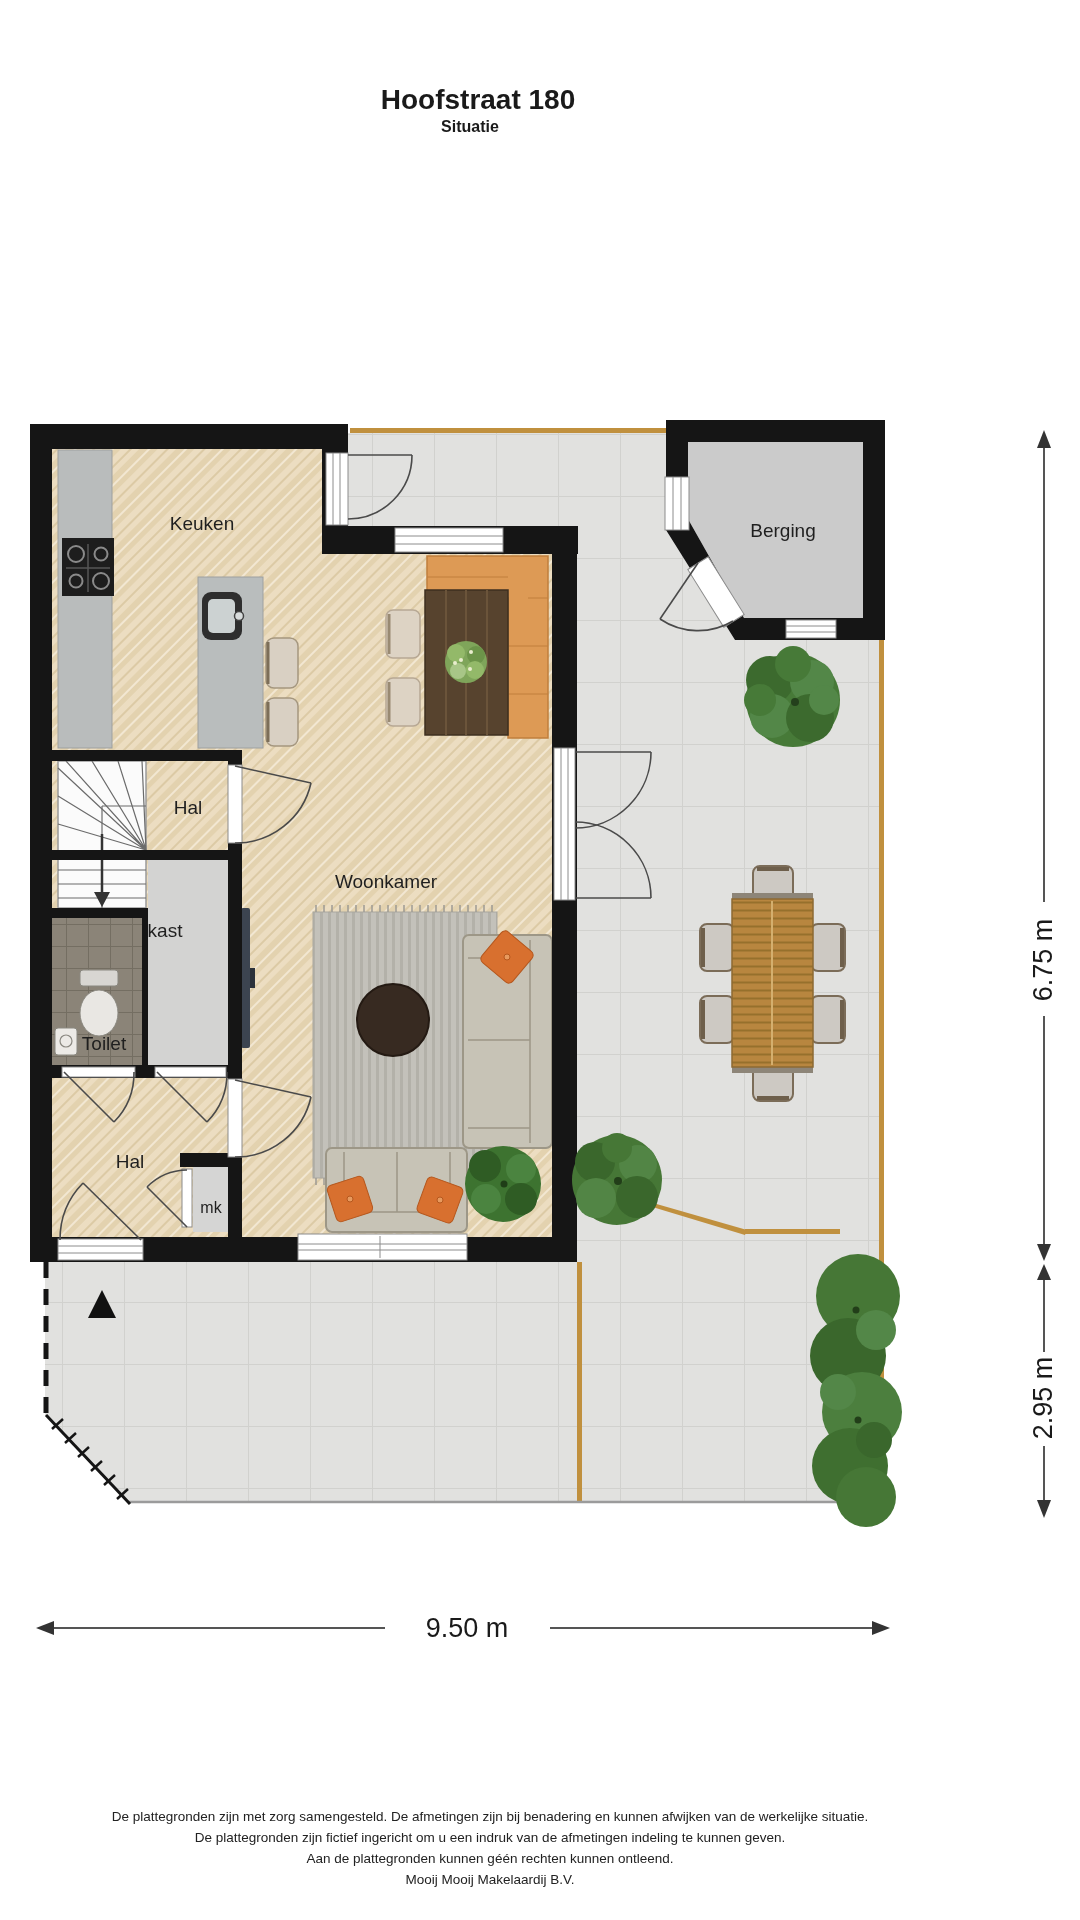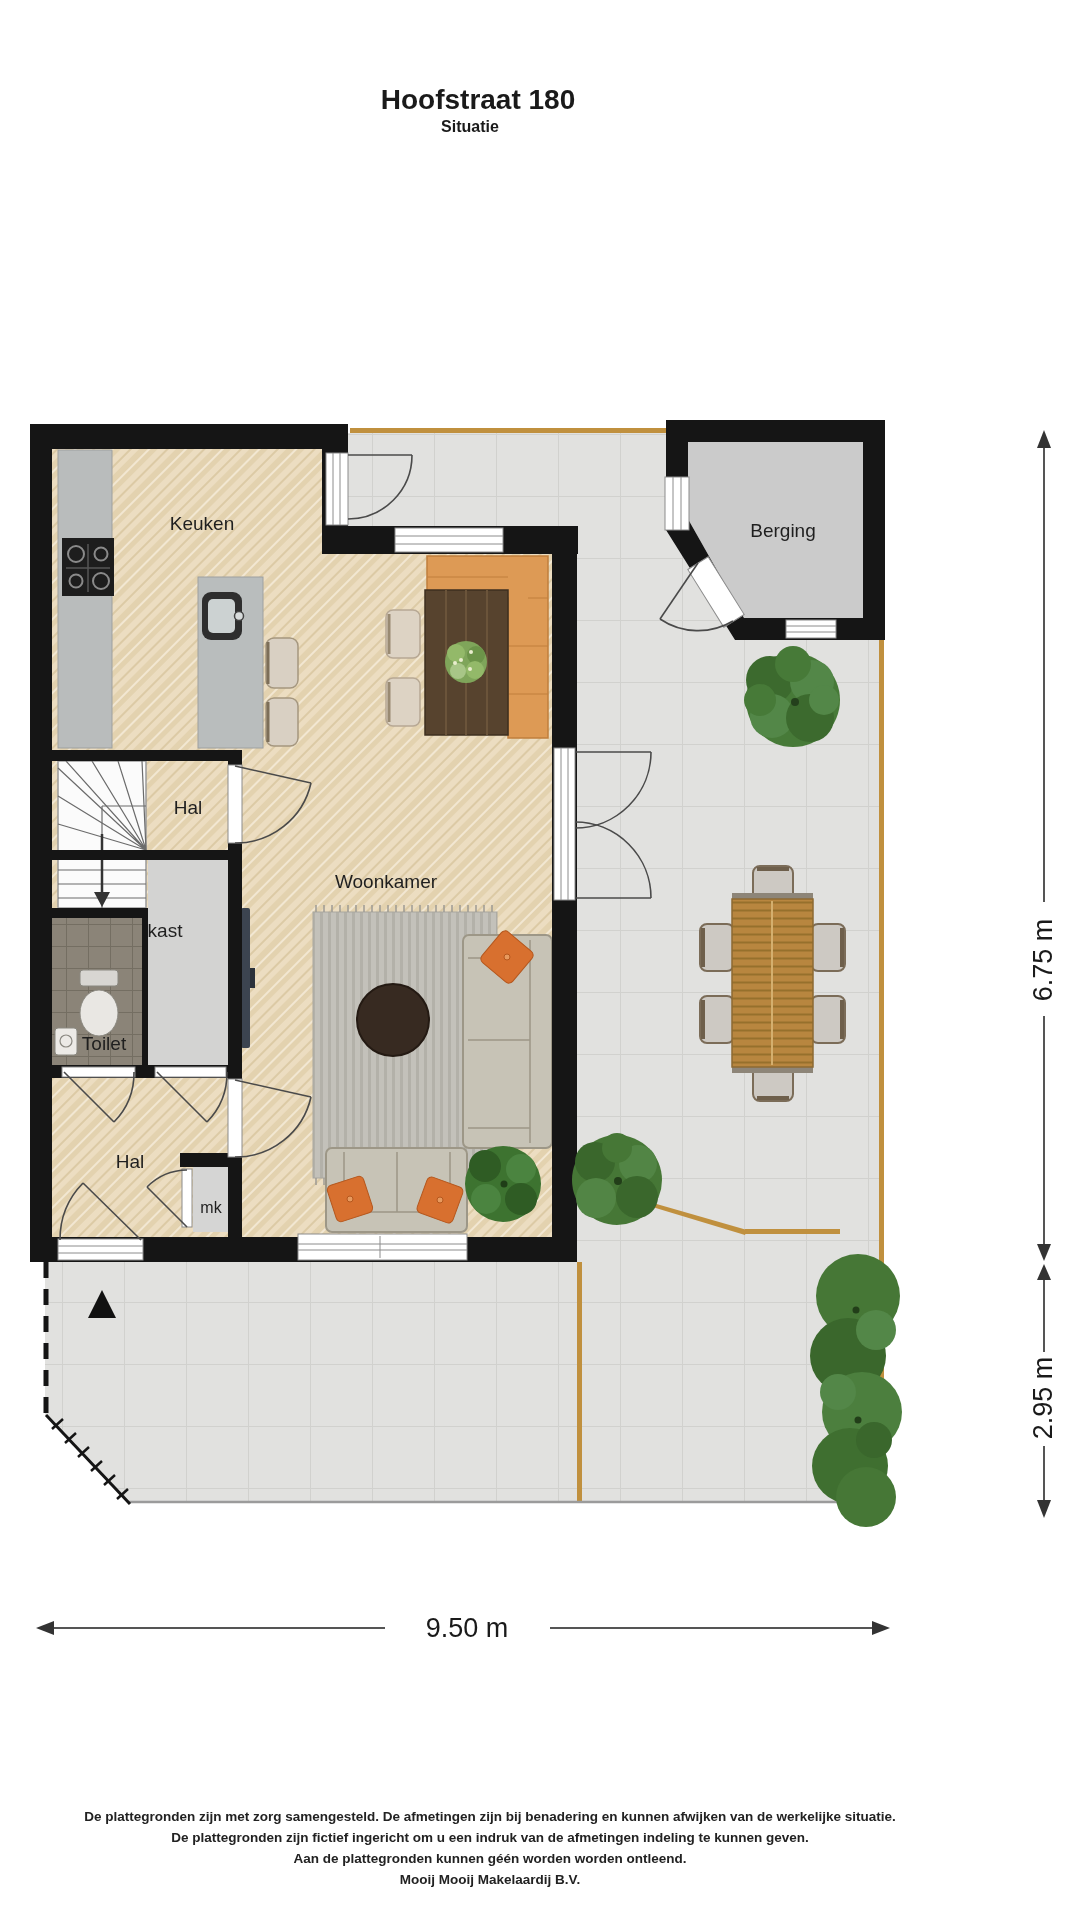--- a/index.html
+++ b/index.html
@@ -2,21 +2,21 @@
 <html><head>
 <meta charset="utf-8">
 <style>
   html,body{margin:0;padding:0;background:#ffffff;}
   body{font-family:"Liberation Sans", sans-serif;}
   #page{position:relative;width:1080px;height:1920px;background:#ffffff;overflow:hidden;}
   #title-block{position:absolute;left:0;top:86px;width:940px;text-align:center;color:#1a1a1a;}
   #title-block .line1{font-size:28px;font-weight:bold;line-height:28px;margin-left:16px;}
   #title-block .line2{font-size:16px;font-weight:bold;line-height:26px;}
   #plan-svg{position:absolute;left:0;top:0;}
-  #disclaimer{position:absolute;left:0;top:1806px;width:980px;text-align:center;color:#222;font-size:13.5px;line-height:21px;font-weight:bold;}
+  #disclaimer{position:absolute;left:0;top:1806px;width:980px;text-align:center;color:#222;font-size:13.5px;line-height:21px;}
   .room-label{font-size:19px;fill:#1f1f1f;}
   .room-label.small{font-size:16px;}
   .dim-label{font-size:27px;fill:#1a1a1a;}
 </style>
 </head>
 <body>
 
 <div id="page">
 
   <div id="title-block">
@@ -358,17 +358,17 @@
       <line x1="550" y1="1628" x2="886" y2="1628" stroke="#555" stroke-width="2"></line>
       <polygon points="54,1621 54,1635 36,1628" fill="#333"></polygon>
       <polygon points="872,1621 872,1635 890,1628" fill="#333"></polygon>
       <text class="dim-label" x="467" y="1637" text-anchor="middle">9.50 m</text>
     </g>
   </svg>
 
   <div id="disclaimer">
     <div>De plattegronden zijn met zorg samengesteld. De afmetingen zijn bij benadering en kunnen afwijken van de werkelijke situatie.</div>
     <div>De plattegronden zijn fictief ingericht om u een indruk van de afmetingen indeling te kunnen geven.</div>
-    <div>Aan de plattegronden kunnen géén worden worden ontleend.</div>
+    <div>Aan de plattegronden kunnen géén rechten kunnen ontleend.</div>
     <div>Mooij Mooij Makelaardij B.V.</div>
   </div>
 
 </div>
 
 </body></html>

